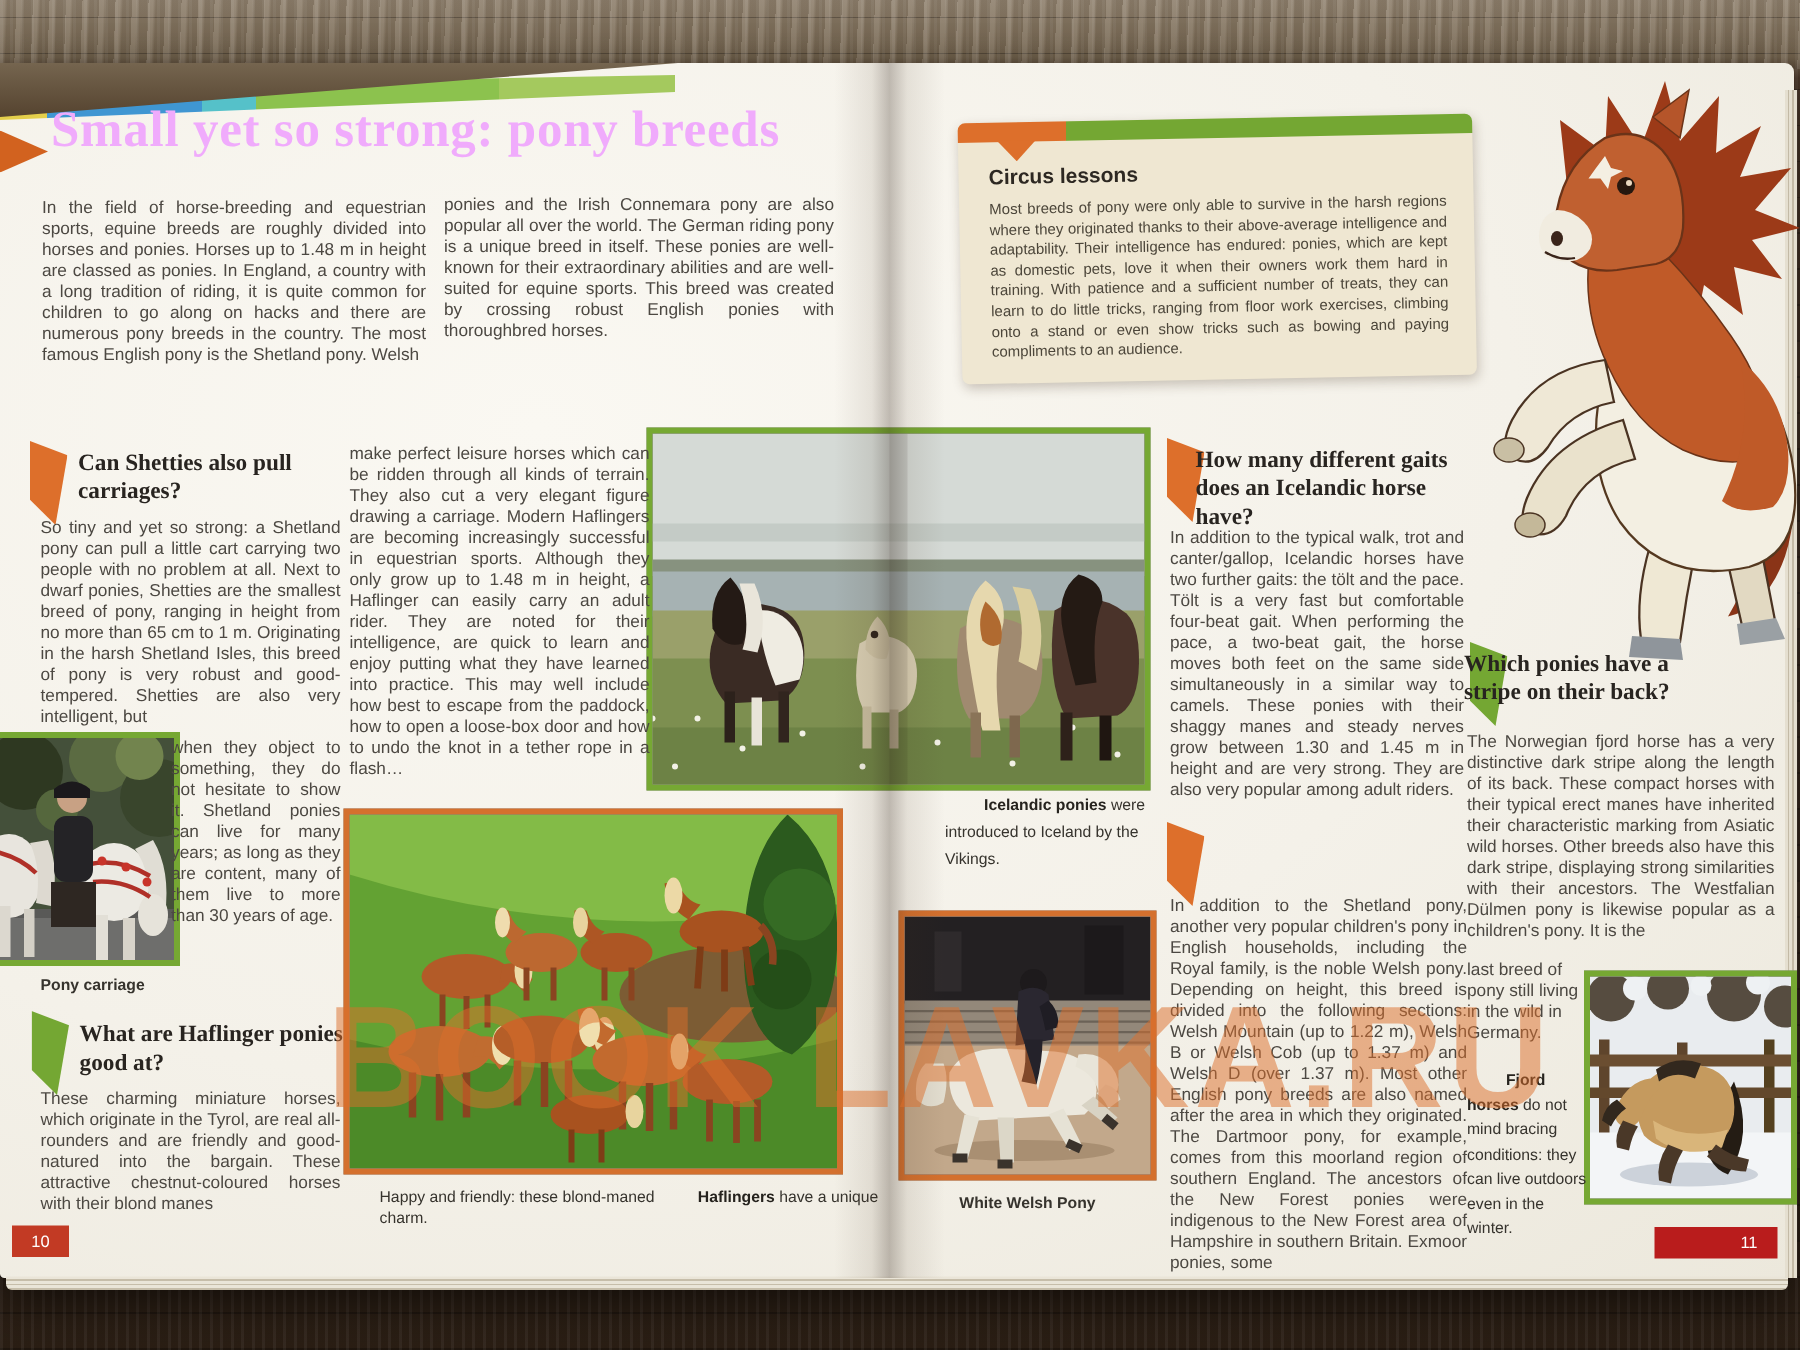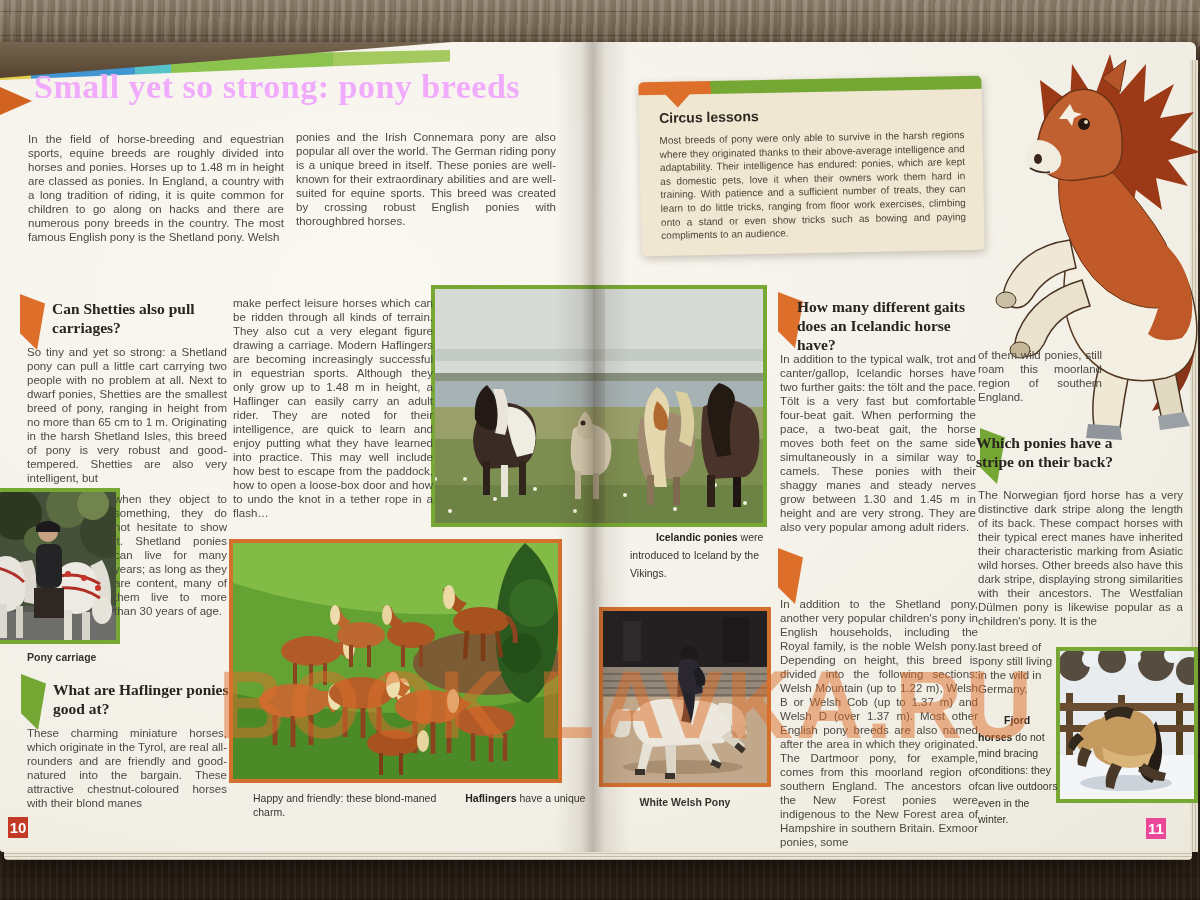--- a/index.html
+++ b/index.html
@@ -33,21 +33,21 @@
       background:repeating-linear-gradient(90deg,#e5dfd0 0 2px,#c3baa6 2px 3px);}
   
   .title{font-family:"Liberation Serif",serif;font-weight:bold;font-size:34px;color:#f0abfc;letter-spacing:.5px;}
   .h{font-family:"Liberation Serif",serif;font-weight:bold;font-size:15.5px;line-height:19px;color:#282420;z-index:25;}
   .bt{font-size:11.5px;line-height:14px;color:#4c4842;text-align:justify;z-index:25;}
   .cap{font-size:10.5px;line-height:14px;color:#36332d;z-index:25;}
   .cap b{color:#26231e;padding-left:26px;}
   .capb{font-weight:bold;}
   .flag{width:25px;height:56px;z-index:24;clip-path:polygon(0 0,100% 17%,68% 100%,0 70%);}
   .fo{background:#dd6f2b;} .fg{background:#74a733;}
-  .pagenum{width:20px;height:21px;color:#fff;font-weight:bold;font-size:15px;
+  .pagenum{width:38px;height:21px;color:#fff;font-weight:normal;font-size:11px;
       display:flex;align-items:center;justify-content:center;z-index:25;}
   .photo{box-sizing:border-box;overflow:hidden;z-index:20;background:#888;}
   .b-green{border:4px solid #76a833;} .b-orange{border:4px solid #d4702e;}
   #watermark{left:218px;top:652px;width:780px;z-index:40;pointer-events:none;
       font-weight:bold;font-size:93px;letter-spacing:3px;white-space:nowrap;
       color:#dd6f2b;opacity:.5;transform:scaleY(1.04);}
   
   #circus{left:640px;top:79px;width:343px;height:174px;z-index:22;background:#efe7d2;
       border-radius:5px;box-shadow:1px 3px 8px rgba(60,40,20,.25);transform:rotate(-1.1deg);}
   #circus-bar{position:absolute;left:0;top:0;width:100%;height:13px;border-radius:5px 5px 0 0;
@@ -322,21 +322,20 @@
         <circle cx="134" cy="94" r="2" fill="#e8d8c0"></circle>
       <path d="M150,50 l24,-18 -6,32 z" fill="#b5552a" stroke="#6b3318"></path>
       <path d="M118,76 l4,8 8,2 -8,4 -2,8 -5,-7 -8,0 5,-7 z" fill="#f4efe2"></path>
     </svg>
   </div>
 
   <div class="abs flag fo" style="left:778px;top:292px;"></div>
   <div class="abs h" style="left:797px;top:297px;width:185px;">How many different gaits does an Icelandic horse have?</div>
   <div class="abs bt" style="left:780px;top:352px;width:196px;">In addition to the typical walk, trot and canter/gallop, Icelandic horses have two further gaits: the tölt and the pace. Tölt is a very fast but comfortable four-beat gait. When performing the pace, a two-beat gait, the horse moves both feet on the same side simultaneously in a similar way to camels. These ponies with their shaggy manes and steady nerves grow between 1.30 and 1.45 m in height and are very strong. They are also very popular among adult riders.</div>
 
-  <div class="abs bt" style="left:978px;top:348px;width:124px;">of them wild ponies, still roam this moorland region of southern England.</div>
 
   <div class="abs flag fg" style="left:980px;top:428px;"></div>
   <div class="abs h" style="left:976px;top:433px;width:162px;">Which ponies have a stripe on their back?</div>
   <div class="abs bt" style="left:978px;top:488px;width:205px;">The Norwegian fjord horse has a very distinctive dark stripe along the length of its back. These compact horses with their typical erect manes have inherited their characteristic marking from Asiatic wild horses. Other breeds also have this dark stripe, displaying strong similarities with their ancestors. The Westfalian Dülmen pony is likewise popular as a children's pony. It is the</div>
   <div class="abs bt" style="left:978px;top:640px;width:78px;text-align:left;">last breed of pony still living in the wild in Germany.</div>
 
   <div class="abs cap" style="left:978px;top:712px;width:84px;line-height:16.5px;">
     <b>Fjord horses</b><span> do not mind bracing conditions: they can live outdoors even in the winter.</span>
   </div>
 
@@ -408,18 +407,18 @@
         </g>
 
       <circle cx="86" cy="44" r="9" fill="#1d1a1c"></circle>
       <path d="M76,50 q12,-6 20,2 l4,30 -26,4 z" fill="#2a2730"></path>
       <path d="M80,82 q2,16 -2,28 l10,2 q4,-16 4,-30 z" fill="#24222a"></path>
       <path d="M96,56 q8,8 6,18 l-8,2 q-2,-10 -4,-16 z" fill="#1f1d24"></path>
     </svg>
   </div>
   <div class="abs cap capb" style="left:599px;top:795px;width:172px;text-align:center;">White Welsh Pony</div>
 
-  <div class="abs pagenum" style="left:1146px;top:818px;background:#ec4899;">11</div>
+  <div class="abs pagenum" style="left:1103px;top:818px;background:#b91c1c;padding-left:44px;">11</div>
 
   <div class="abs" id="watermark">BOOK LAVKA.RU</div>
 
   <div class="abs" id="gutter"></div>
 </div>
 
 </body></html>

